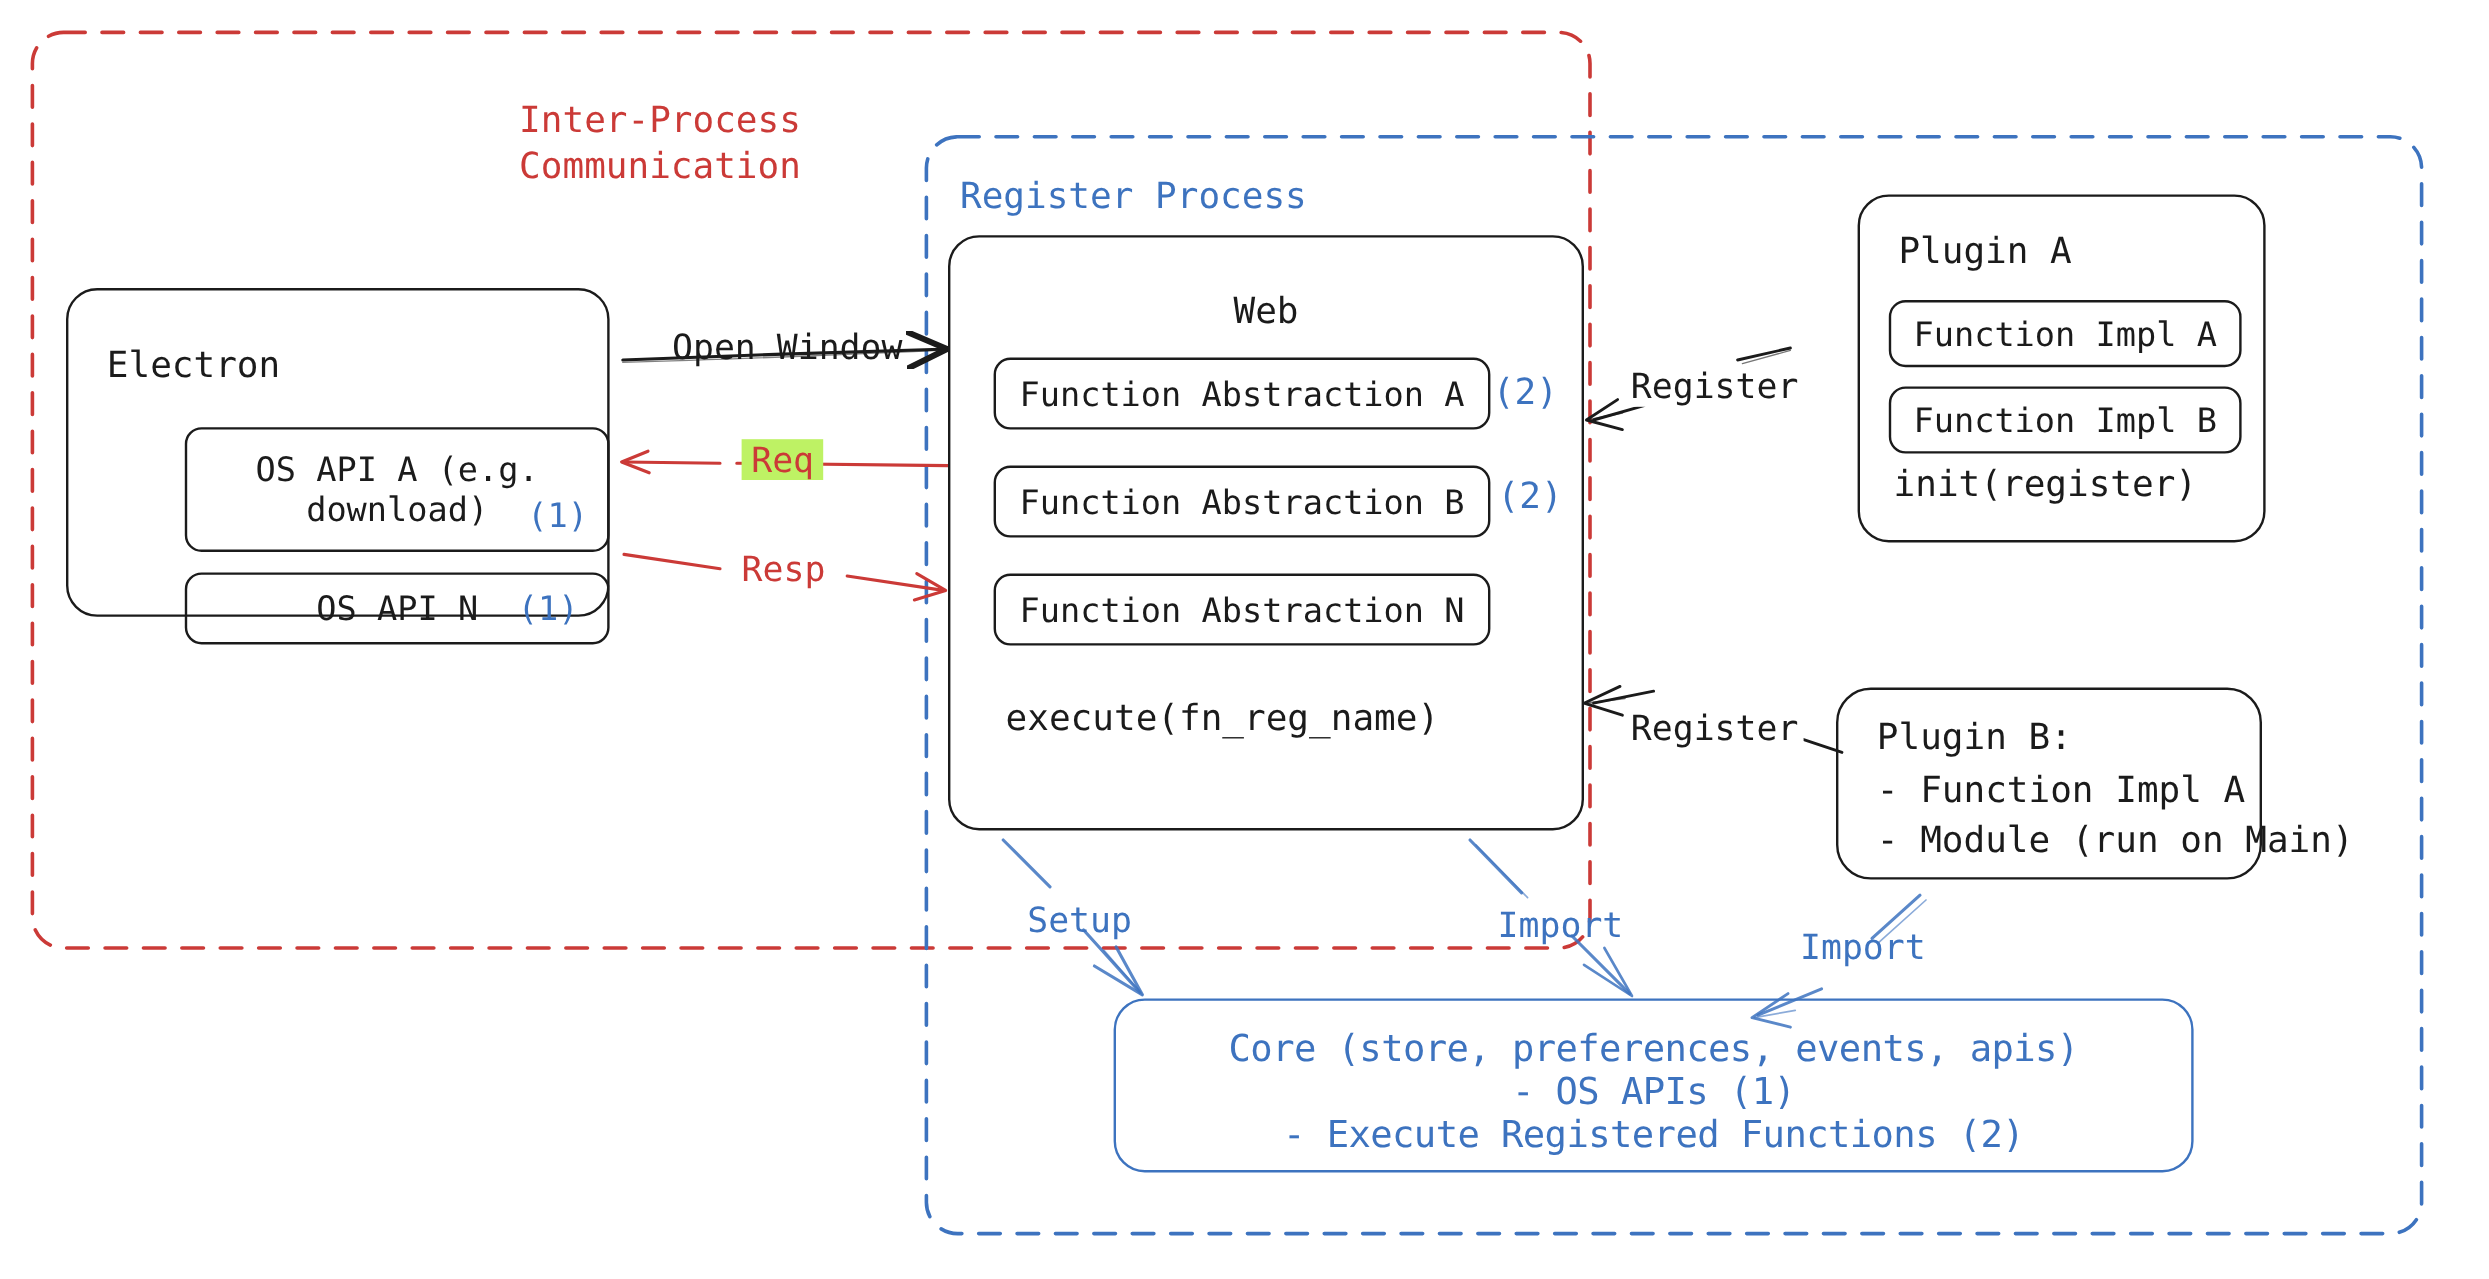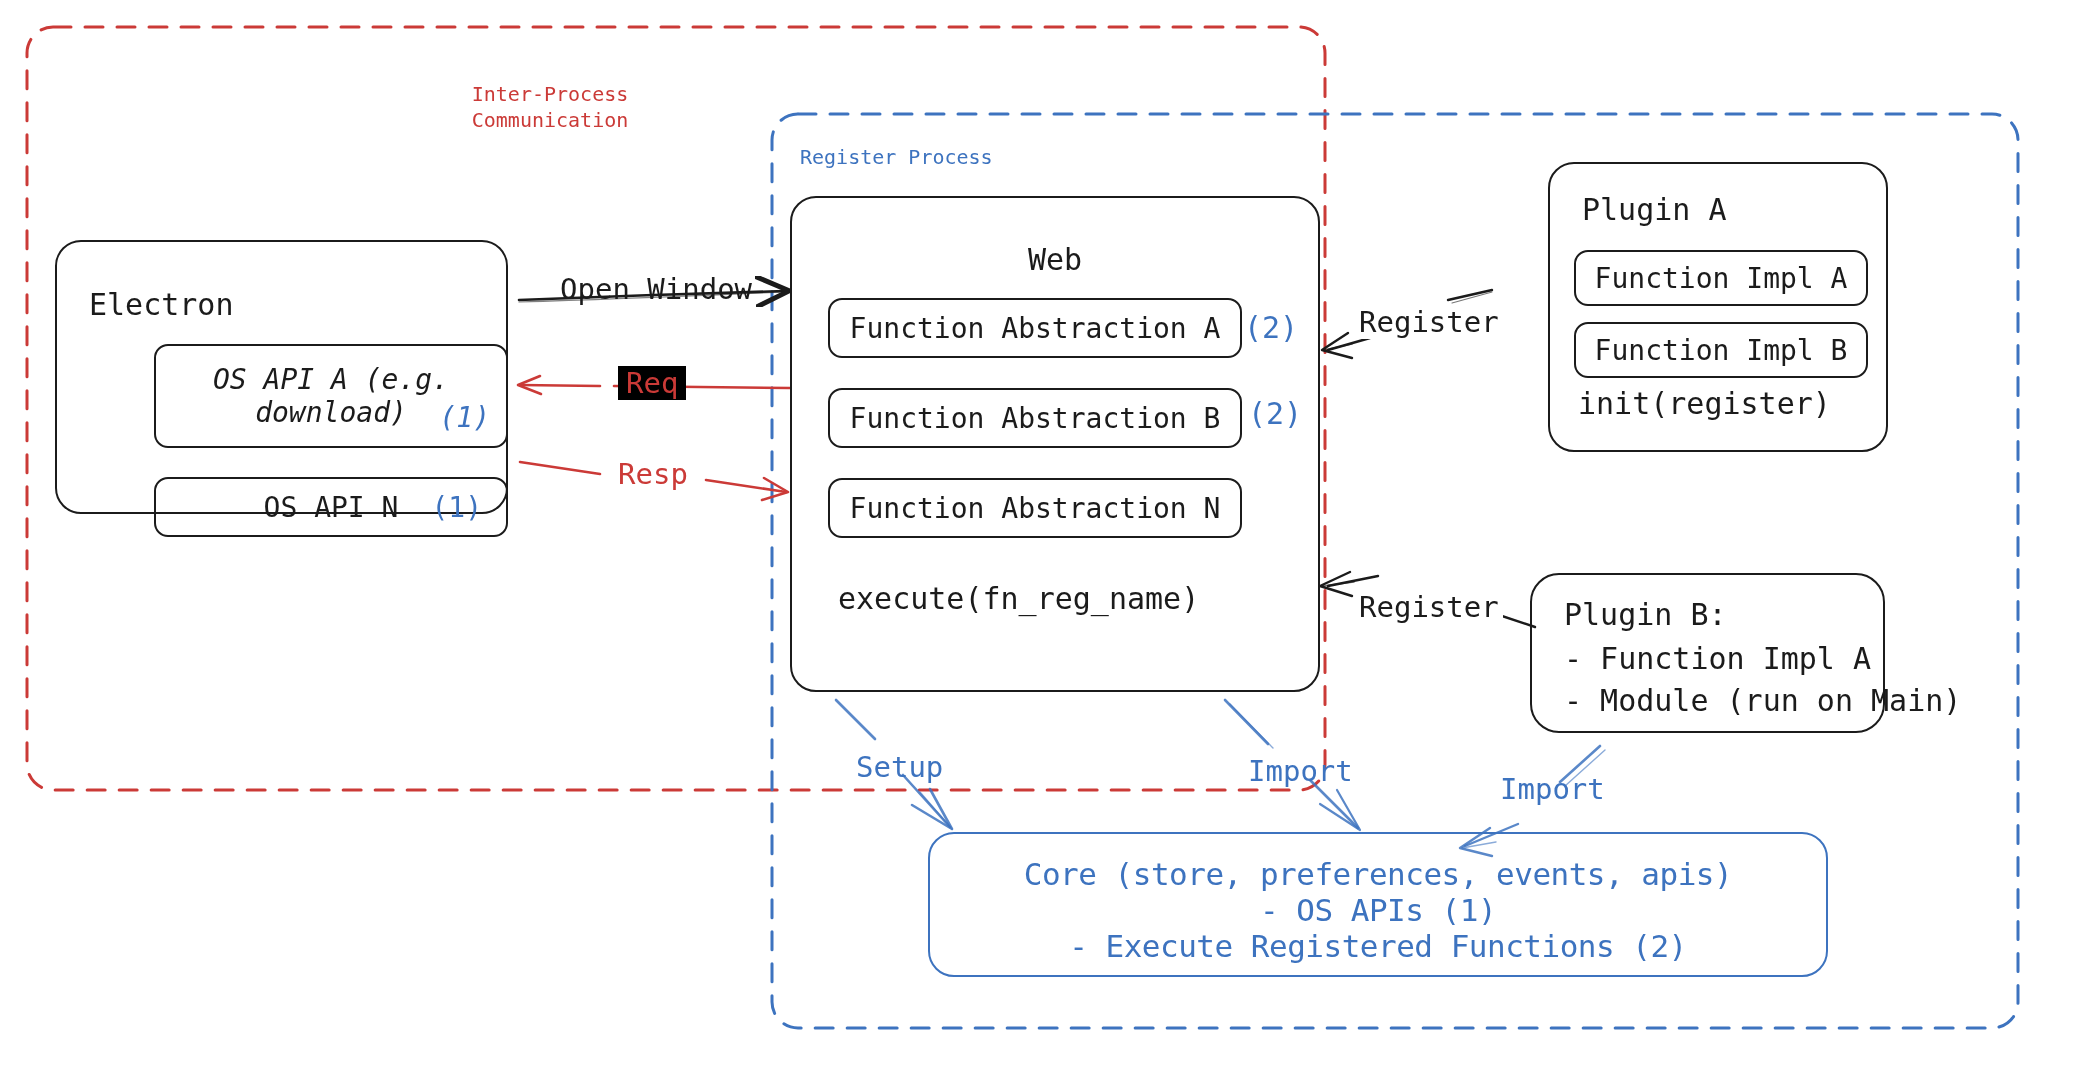--- a/index.html
+++ b/index.html
@@ -55,21 +55,21 @@
   .lbl {
     position: absolute;
     color: #1b1b1b;
     white-space: pre;
     line-height: 1.28;
   }
   .t-red   { color: #cb3a37; }
   .t-blue  { color: #3d73bf; }
   .t-black { color: #1b1b1b; }
 
-  .fs-title   { font-size: 20px; }
+  .fs-title   { font-size: 30px; }
   .fs-node    { font-size: 30px; }
   .fs-edge    { font-size: 29px; }
   .fs-small   { font-size: 28px; }
   .fs-core    { font-size: 31px; font-weight: normal; font-family: "DejaVu Sans Mono","Liberation Mono",monospace; letter-spacing: -0.5px;}
 
   .edge-label { position: absolute; white-space: pre; }
   .center { text-align: center; }
   .boxtext { position:absolute; white-space: pre; }
 </style>
 </head>
@@ -153,21 +153,21 @@
   </svg>
 
   <div class="lbl fs-title t-red center" style="left:420px; top:82px; width:260px;">Inter-Process
 Communication</div>
 
   <div class="lbl fs-title t-blue" style="left:800px; top:145px;">Register Process</div>
 
   <div class="node solid-box" style="left:55px; top:240px; width:453px; height:274px;">
     <div class="boxtext fs-node t-black" style="left:32px; top:45px;">Electron</div>
 
-    <div class="inner-box" style="position:absolute; left:97px; top:102px; width:350px; height:100px;font-style:italic;">
+    <div class="inner-box" style="position:absolute; left:97px; top:114px; width:350px; height:100px;">
       <span class="fs-small t-black" style="white-space:pre; text-align:center;">OS API A (e.g.
 download)</span>
       <span class="fs-small t-blue" style="position:absolute; right:16px; bottom:12px;">(1)</span>
     </div>
 
     <div class="inner-box" style="position:absolute; left:97px; top:235px; width:350px; height:56px;">
       <span class="fs-small t-black" style="white-space:pre;">OS API N</span>
       <span class="fs-small t-blue" style="position:absolute; right:24px; top:12px;">(1)</span>
     </div>
   </div>
@@ -213,21 +213,21 @@
   </div>
 
   <div class="node blue-box" style="left:928px; top:832px; width:900px; height:145px;">
     <div class="boxtext fs-core t-blue" style="left:0; top:22px; width:100%; text-align:center;">Core (store, preferences, events, apis)</div>
     <div class="boxtext fs-core t-blue" style="left:0; top:58px; width:100%; text-align:center;">- OS APIs (1)</div>
     <div class="boxtext fs-core t-blue" style="left:0; top:94px; width:100%; text-align:center;">- Execute Registered Functions (2)</div>
   </div>
 
   <div class="edge-label fs-edge t-black" style="left:560px; top:272px;">Open Window</div>
 
-  <div class="edge-label fs-edge t-red" style="left:618px; top:366px; background:#000000; padding:0 8px;">Req</div>
+  <div class="edge-label fs-edge t-red" style="left:618px; top:366px; background:#bef264; padding:0 8px;">Req</div>
 
   <div class="edge-label fs-edge t-red" style="left:610px; top:457px; background:#ffffff; padding:0 8px;">Resp</div>
 
   <div class="edge-label fs-edge t-black" style="left:1355px; top:305px; background:#ffffff; padding:0 4px;">Register</div>
 
   <div class="edge-label fs-edge t-black" style="left:1355px; top:590px; background:#ffffff; padding:0 4px;">Register</div>
 
   <div class="edge-label fs-edge t-blue" style="left:856px; top:750px;">Setup</div>
 
   <div class="edge-label fs-edge t-blue" style="left:1248px; top:754px;">Import</div>

